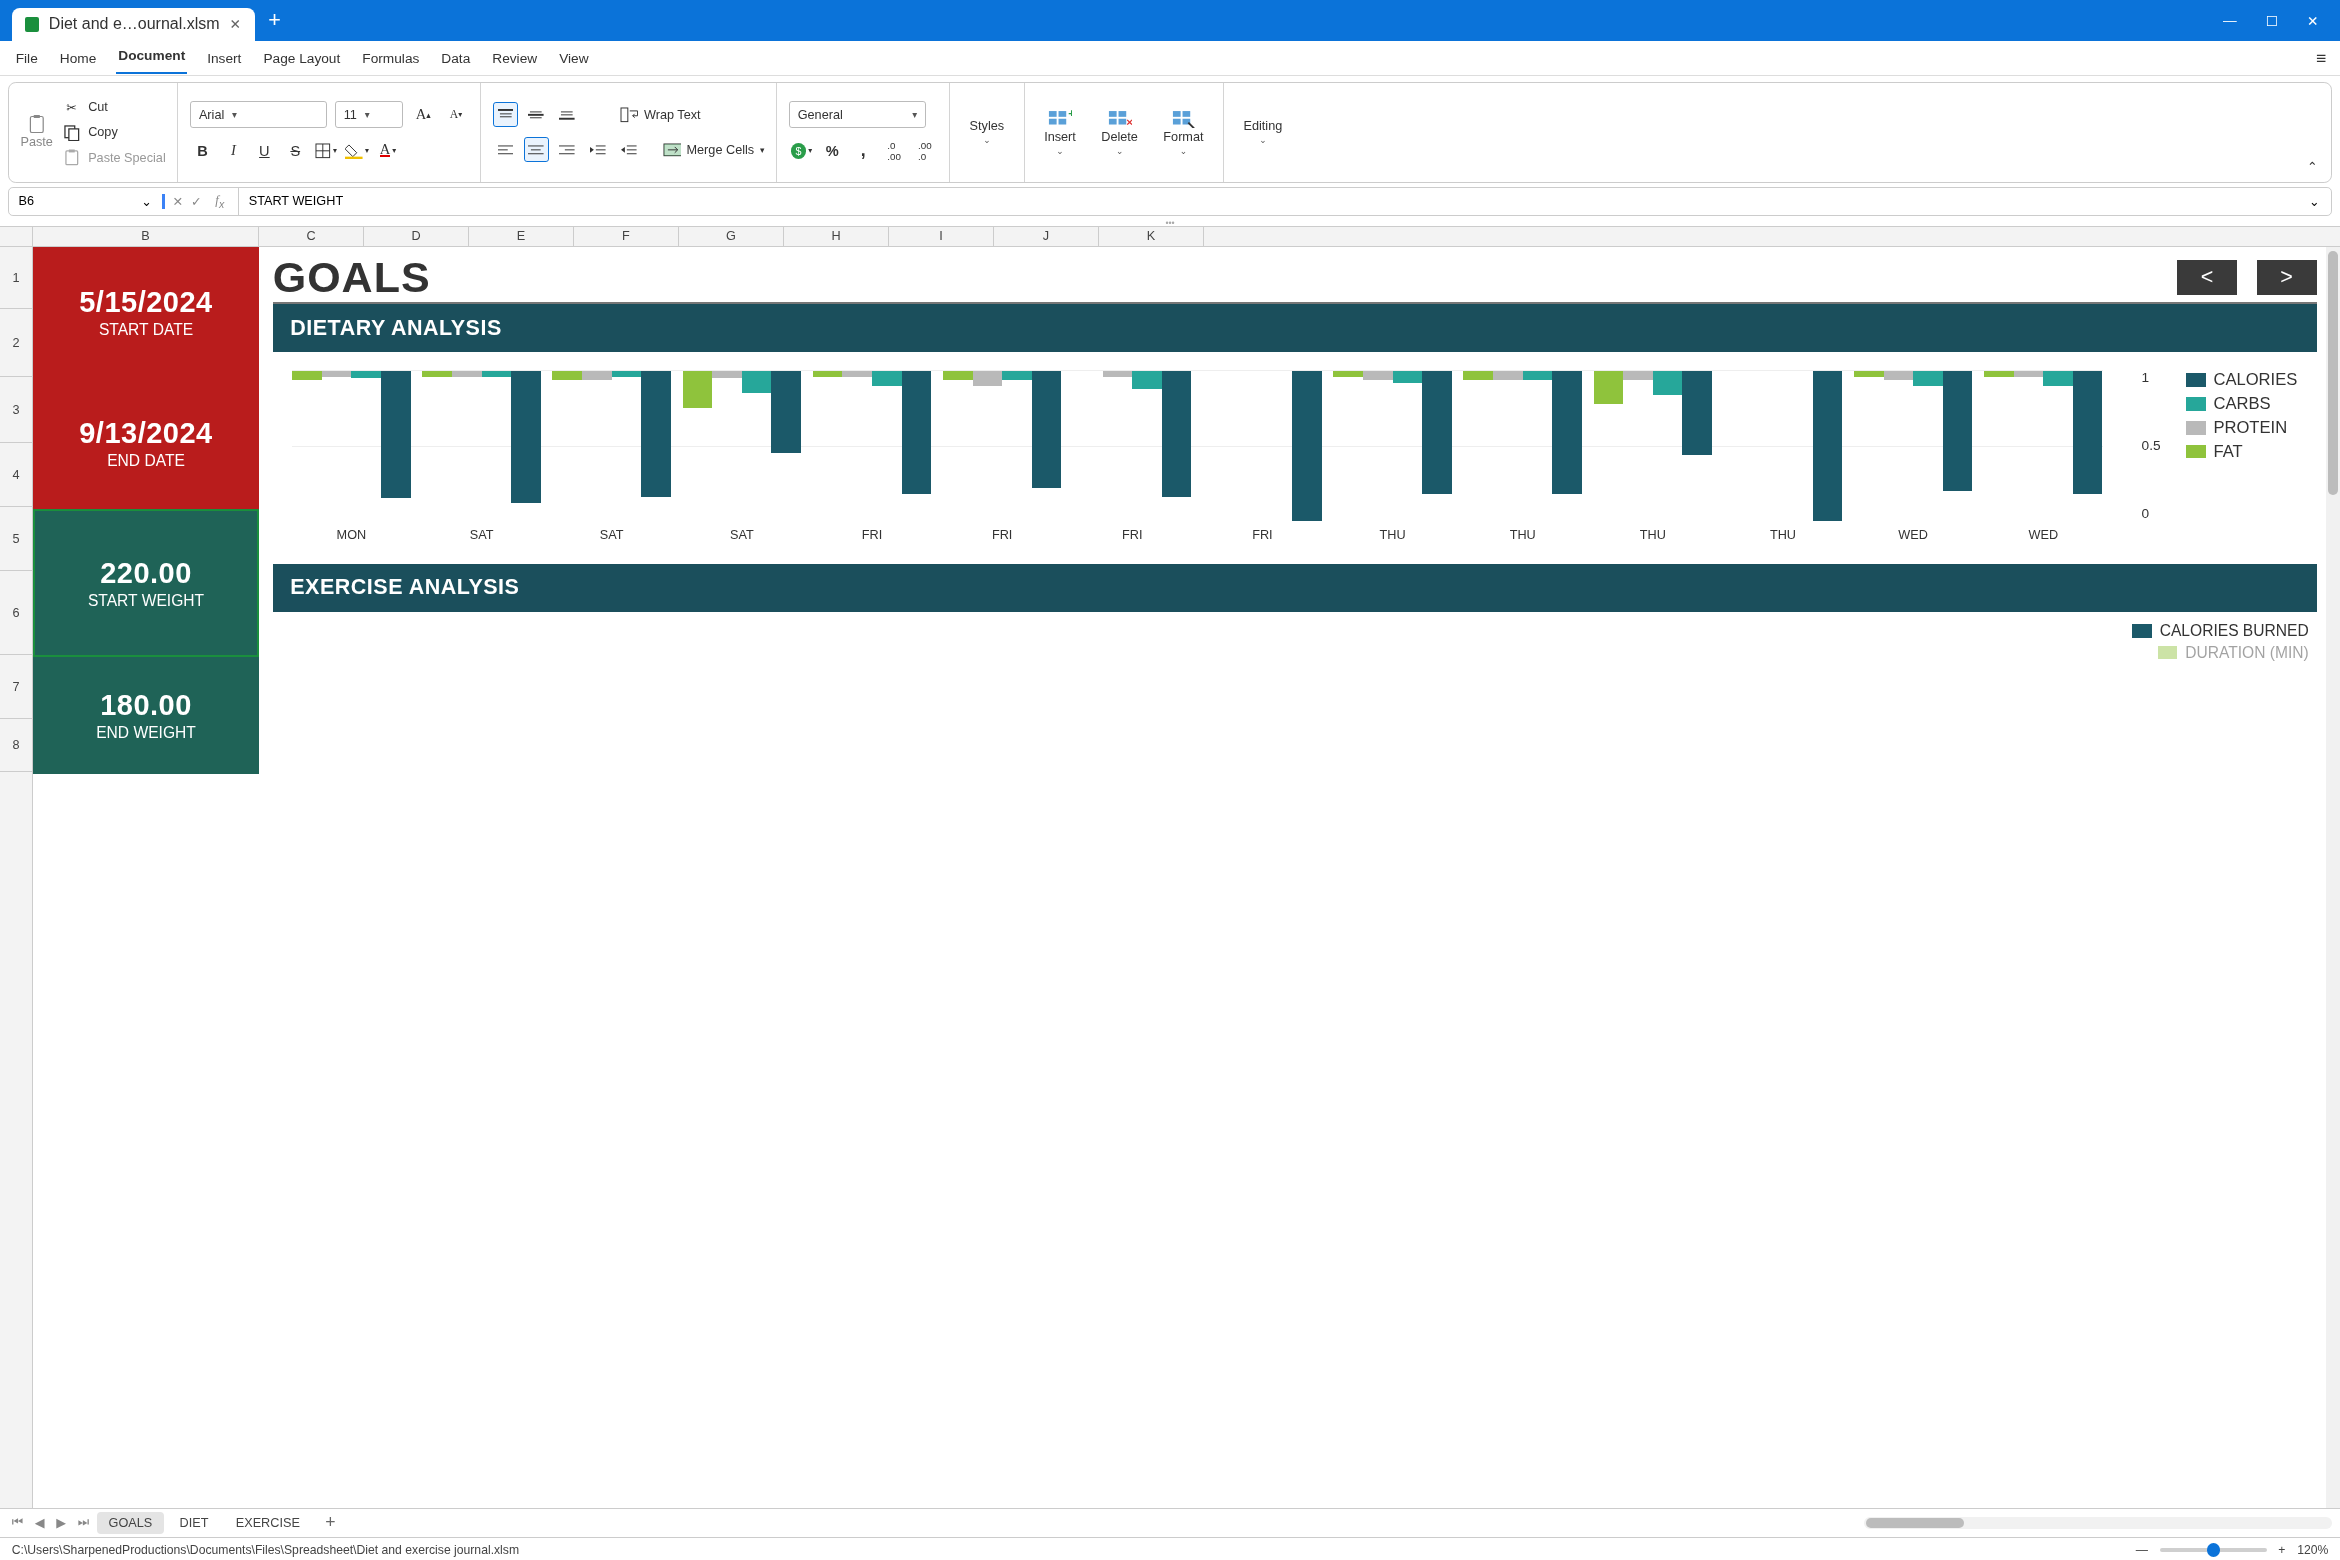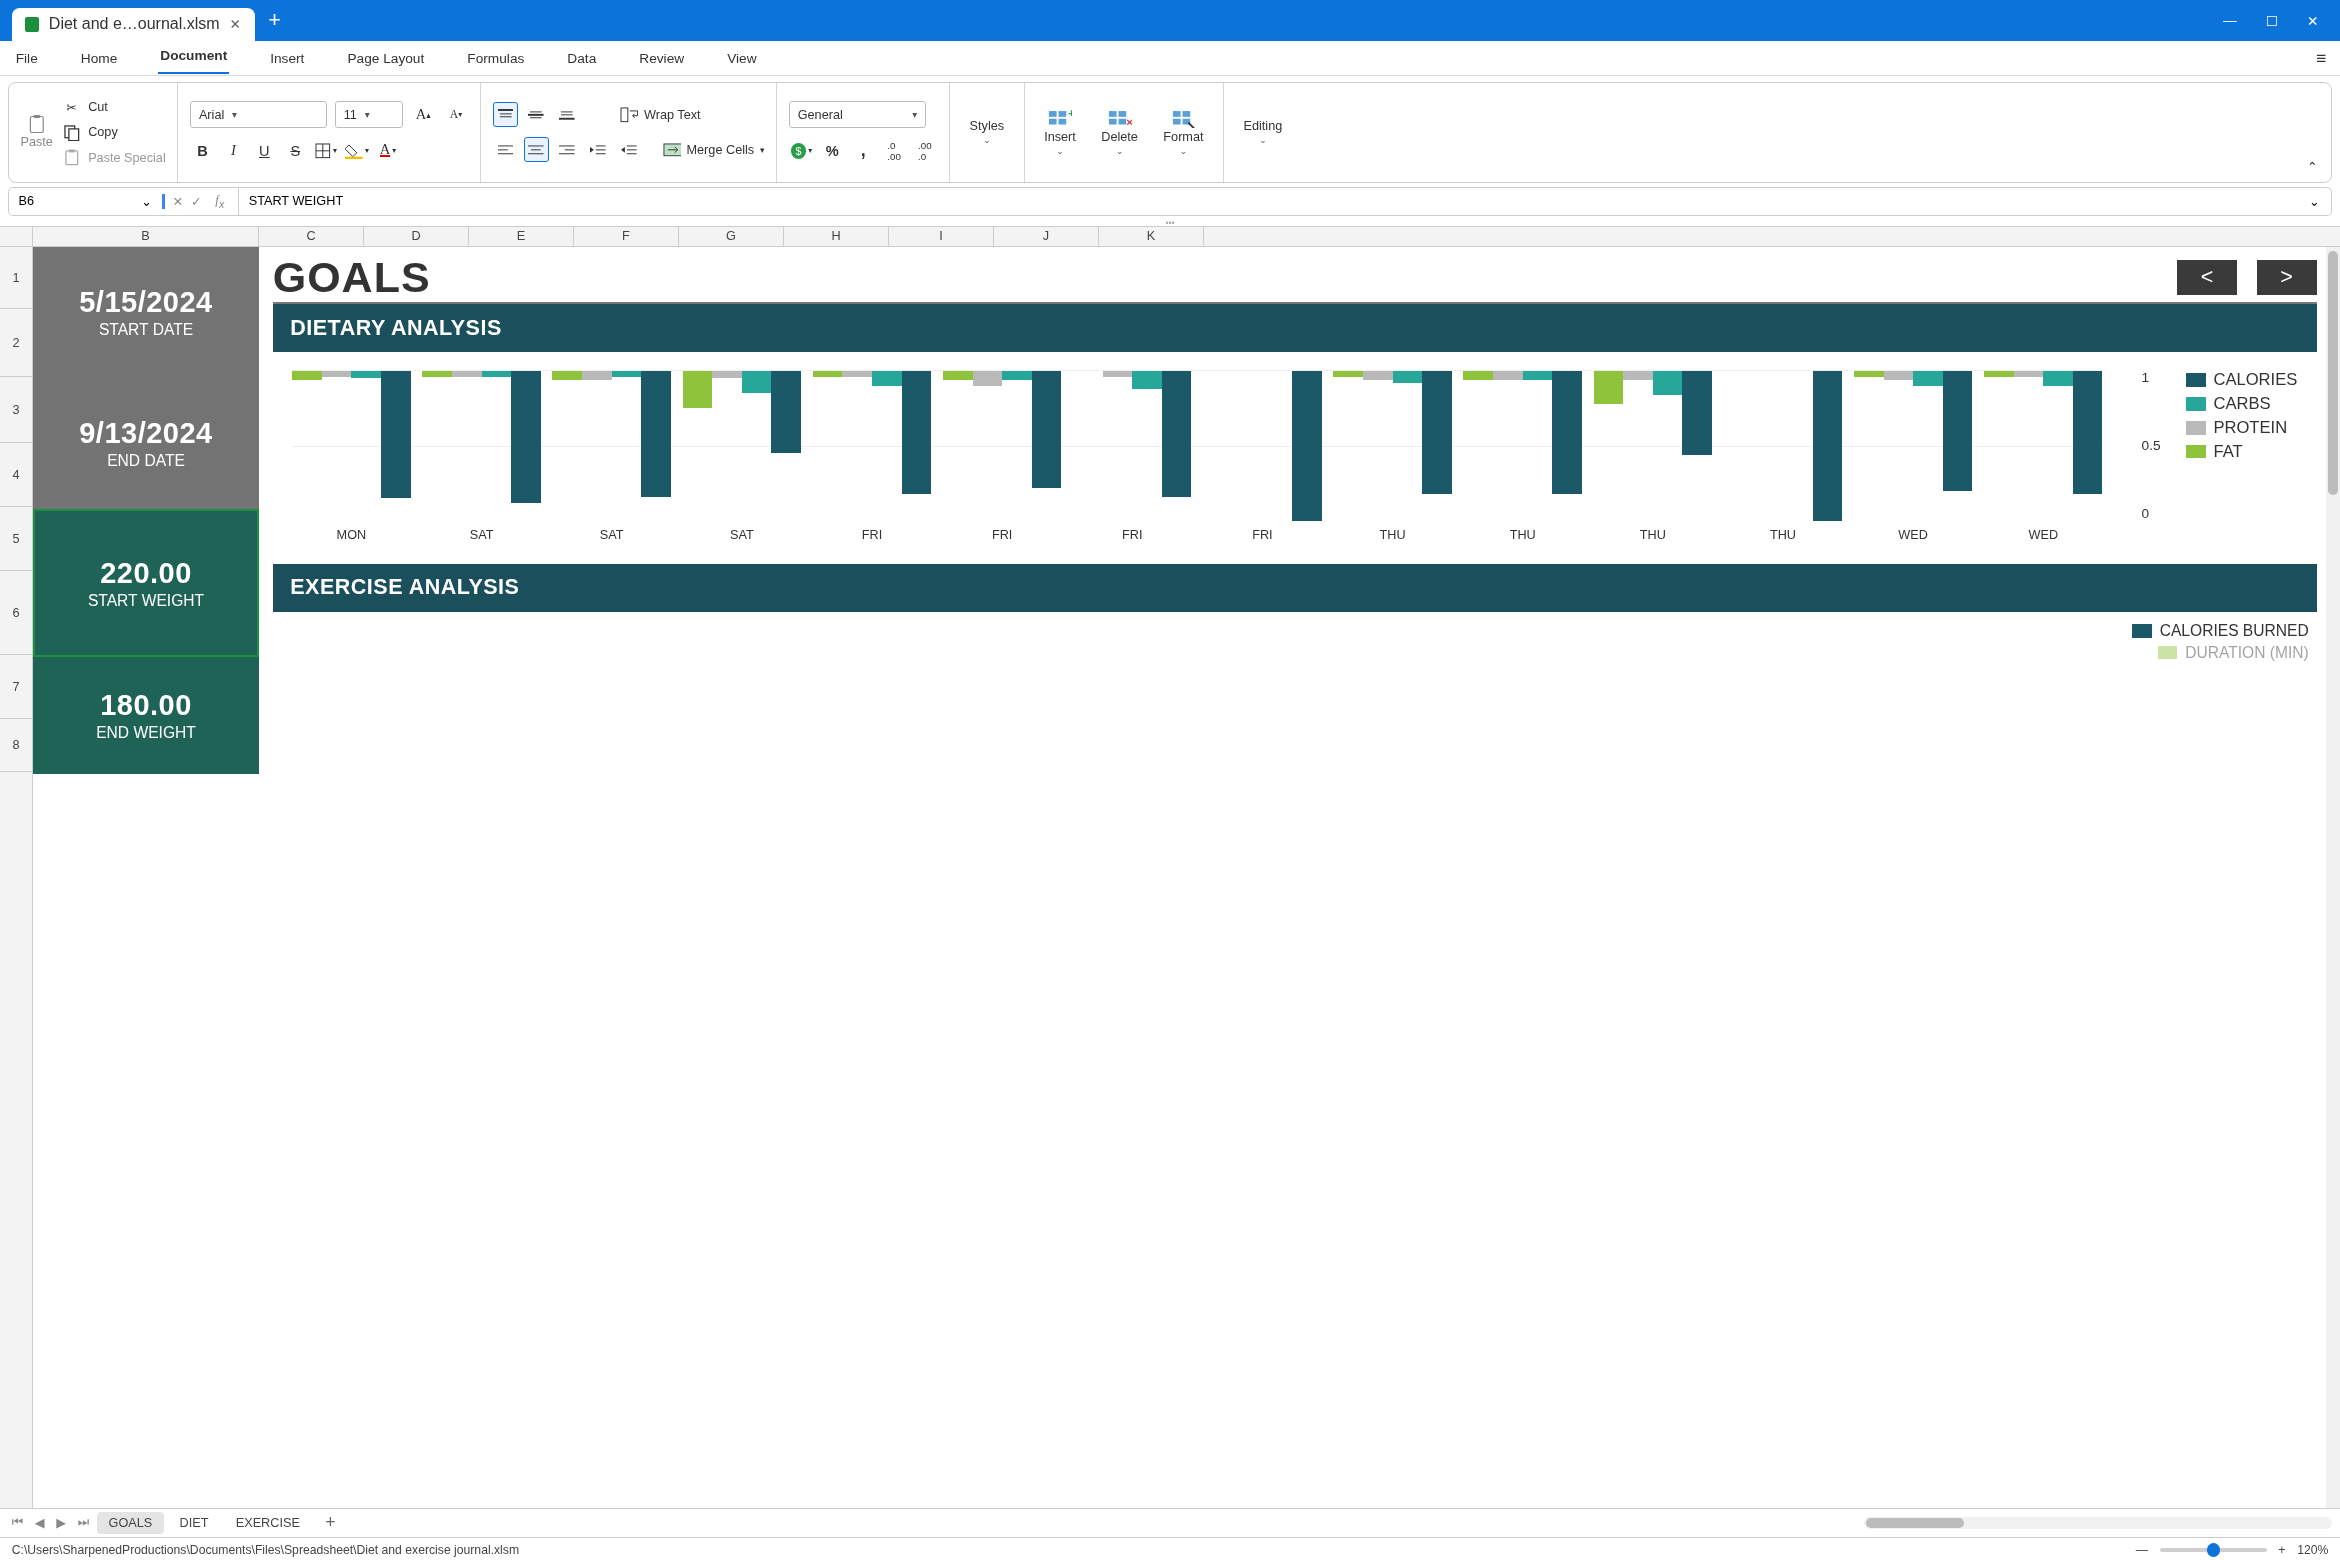--- a/index.html
+++ b/index.html
@@ -8,21 +8,21 @@
 
 .titlebar { height: 41px; background: #0b73d9; display: flex; align-items: center; color: #fff; }
 .tab { background: #fff; color: #333; height: 33px; margin-top: 7.8px; margin-left: 11.7px; border-radius: 7.8px 7.8px 0 0; display: flex; align-items: center; padding: 0 13.7px; gap: 9.8px; min-width: 215px; }
 .tab .doc-icon { width: 13.7px; height: 15.6px; background: #1a8f3d; border-radius: 2px; }
 .tab .close { color: #666; font-size: 13.7px; cursor: pointer; margin-left: auto; }
 .newtab { color: #fff; font-size: 21.5px; margin-left: 13.7px; cursor: pointer; }
 .winctrls { margin-left: auto; display: flex; gap: 29px; padding: 0 21.5px; font-size: 13.7px; }
 .winctrls span { cursor: pointer; }
 
 
-.menubar { height: 35px; display: flex; align-items: center; padding: 0 13.7px; gap: 39px; border-bottom: 1px solid #ddd; font-size: 13.7px; color: #333; text-align: right; }
+.menubar { height: 35px; display: flex; align-items: center; padding: 0 13.7px; gap: 18px; border-bottom: 1px solid #ddd; font-size: 13.7px; color: #333; text-align: right; }
 .menubar .mitem { cursor: pointer; padding: 5.9px 2px; }
 .menubar .mitem.active { font-weight: 700; border-bottom: 2.9px solid #0b73d9; padding-bottom: 8.8px; }
 .hamburger { margin-left: auto; cursor: pointer; font-size: 17.6px; }
 
 
 .ribbon { height: 101px; border: 1px solid #ccc; border-radius: 7.8px; margin: 5.9px 7.8px 3.9px 7.8px; display: flex; font-size: 12.7px; color: #333; }
 .rgroup { border-right: 1px solid #d4d4d4; padding: 5.9px 11.7px; display: flex; flex-direction: column; justify-content: center; gap: 3.9px; }
 .rgroup.row { flex-direction: row; align-items: center; gap: 9.8px; }
 .clip { display: flex; align-items: center; gap: 9.8px; }
 .clip-left { display: flex; flex-direction: column; align-items: center; gap: 2px; color: #888; }
@@ -61,21 +61,21 @@
 
 .gridwrap { display: flex; height: calc(100% - 41px - 35px - 111px - 29px - 7.8px - 21.5px - 29px - 25px); }
 .rowhdr { width: 33px; background: #f3f3f3; border-right: 1px solid #ccc; }
 .rowhdr .rh { border-bottom: 1px solid #ccc; display:flex; align-items:center; justify-content:center; font-size: 12.7px; color:#444; }
 .cells { flex: 1; position: relative; overflow: hidden; }
 
 .sidecol { position: absolute; left: 0; top: 0; width: 226px; }
 .sidebox { display:flex; flex-direction:column; align-items:center; justify-content:center; color:#fff; }
 .sidebox .big { font-size: 29px; font-weight: 700; letter-spacing: 0.5px; }
 .sidebox .small { font-size: 15.6px; margin-top: 2px; }
-.green1 { background: #737373; }
+.green1 { background: #b91c1c; }
 .green2 { background: #1f6357; }
 .selcell { outline: 2px solid #1a8f3d; outline-offset: -2px; }
 
 .maincol { position: absolute; left: 226px; top: 0; right: 13.7px; padding: 5.9px 9.8px 0 13.7px; }
 .goalsrow { display:flex; align-items:center; border-bottom: 2px solid #777;}
 .goalstitle { font-size: 43px; font-weight: 900; letter-spacing: 1px; color: #333; font-family: Arial; }
 .navbtns { margin-left: auto; display:flex; gap: 19.5px;}
 .navbtn { width: 60px; height: 35px; background: #3a3a3a; color: #fff; display:flex; align-items:center; justify-content:center; font-size: 21.5px; cursor:pointer; }
 .subtitle { font-size: 19.5px; color: #444; margin: 17.6px 0 17.6px 0; letter-spacing: 0.5px;}
 

